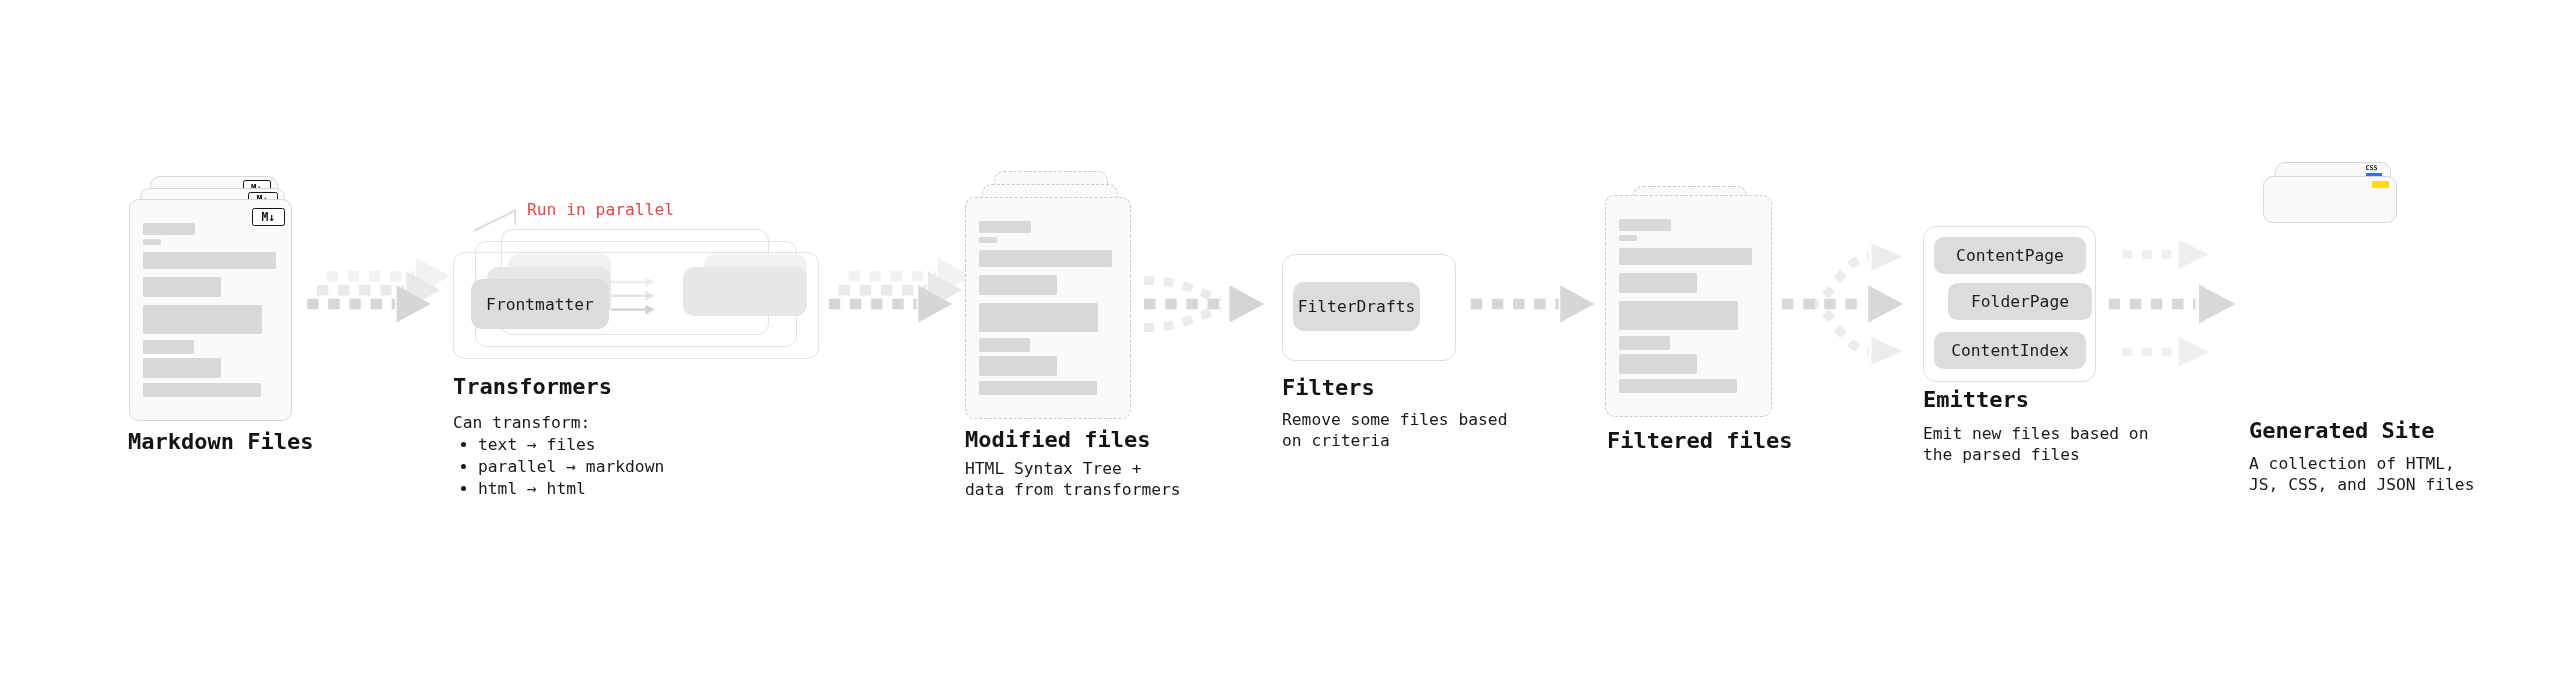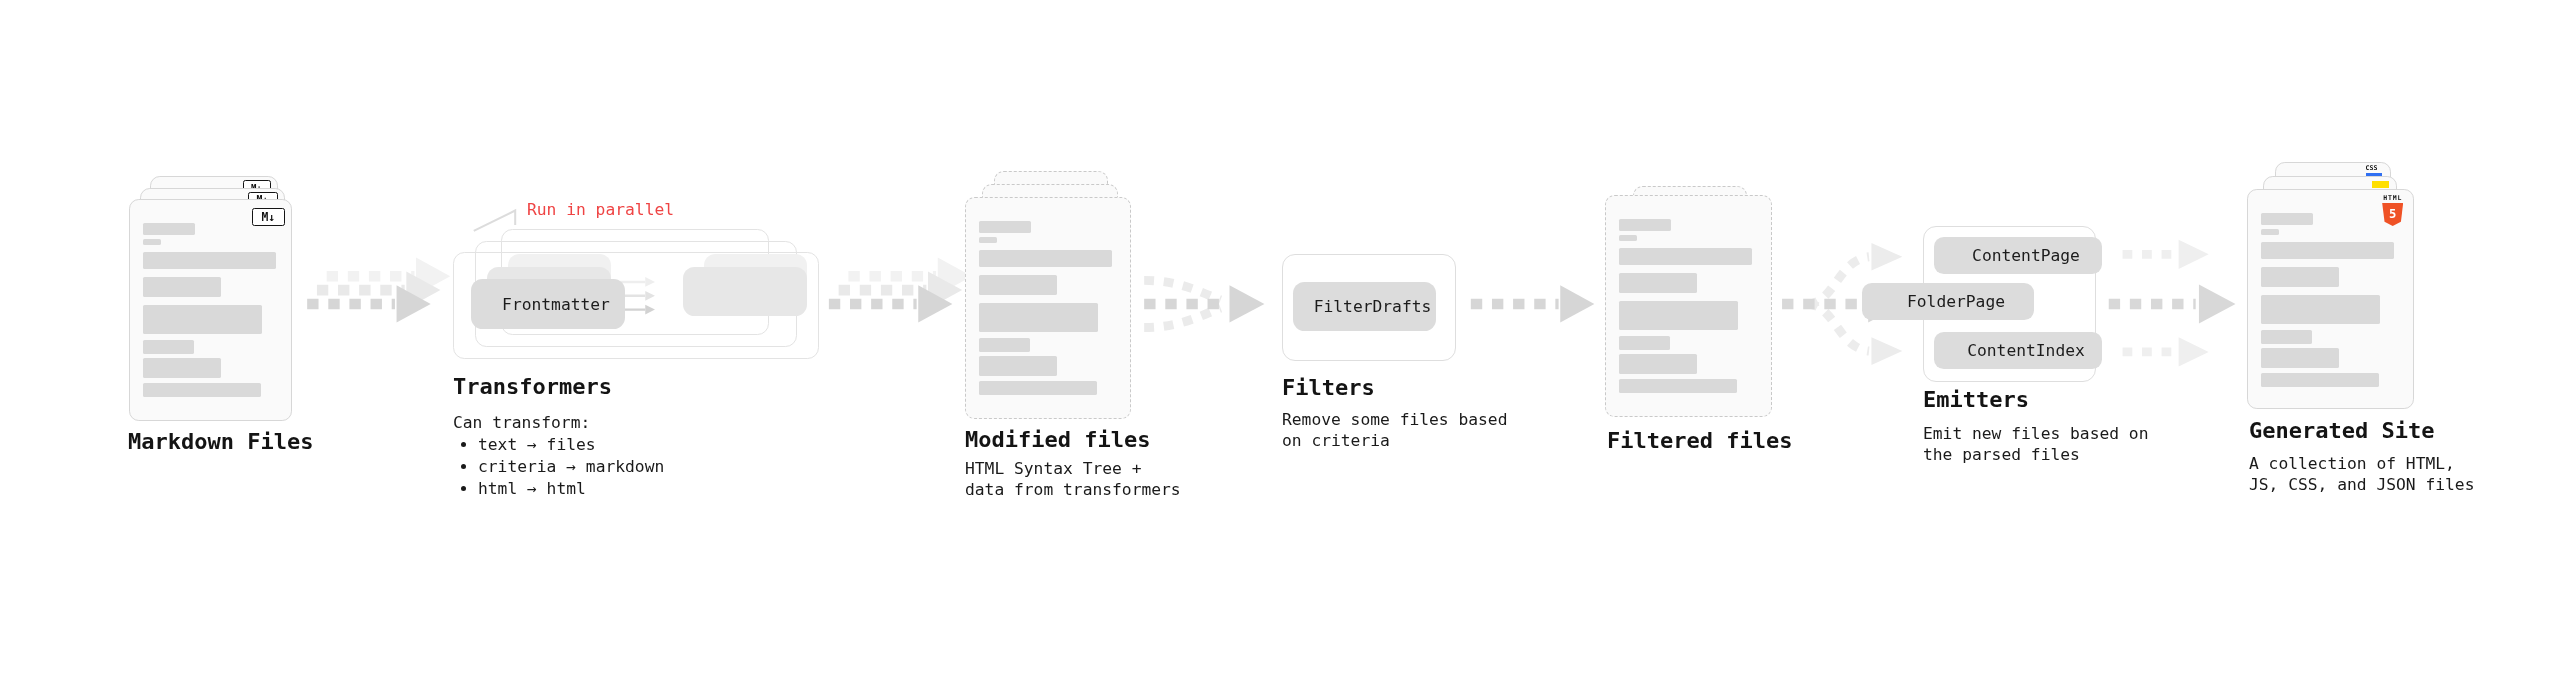--- a/index.html
+++ b/index.html
@@ -8,21 +8,21 @@
     font-family:"DejaVu Sans Mono","Liberation Mono",monospace;color:#161616;
   }
   svg.arrows{position:absolute;left:0;top:0;pointer-events:none;}
   .doc{position:absolute;background:#fafafa;border:1.6px solid #d7d7d7;border-radius:9.8px;box-sizing:border-box;}
   .doc.dashed{border:1.6px dashed #c9c9c9;}
   .bar{position:absolute;background:#d9d9d9;border-radius:1.6px;}
   .container-outline{position:absolute;border:1.6px solid #e3e3e3;border-radius:11.4px;box-sizing:border-box;background:transparent;}
   .ghost{position:absolute;border-radius:11.4px;}
   .g1{background:#e7e7e7;} .g2{background:#f1f1f1;}
   .pill{position:absolute;background:#dcdcdc;border-radius:11.4px;display:flex;align-items:center;justify-content:center;
-        font-size:16.3px;color:#1c1c1c;letter-spacing:0;padding-left:16px;}
+        font-size:16.3px;color:#1c1c1c;letter-spacing:0;}
   .box{position:absolute;background:#ffffff;border:1.6px solid #dedede;border-radius:13px;box-sizing:border-box;}
   .title{position:absolute;font-size:22px;font-weight:600;color:#141414;white-space:pre;}
   .desc{position:absolute;font-size:16.3px;color:#1a1a1a;white-space:pre-line;line-height:21px;}
   .note{position:absolute;font-size:16.3px;color:#ef4444;white-space:pre;}
   ul.bullets{position:absolute;margin:0;padding:0 0 0 23px;font-size:16.3px;line-height:22px;color:#1a1a1a;}
   ul.bullets li{list-style:disc;}
   .md-badge{position:absolute;border:1.6px solid #141414;border-radius:2.4px;background:#ffffff;font-weight:bold;color:#141414;
             display:flex;align-items:center;justify-content:center;box-sizing:border-box;}
   .css-badge{position:absolute;font-weight:bold;color:#111;text-align:left;line-height:1;}
   .css-badge .u{display:block;height:3.3px;margin-top:0.8px;}
@@ -126,21 +126,21 @@
   <div class="pill" style="left:471px;top:279px;width:138px;height:50px;z-index:3">Frontmatter</div>
 
   <div class="ghost g2" style="left:704px;top:254px;width:103px;height:48px;z-index:2"></div>
   <div class="ghost g1" style="left:683px;top:267px;width:124px;height:49px;z-index:2"></div>
 
   <div class="note" style="left:527px;top:200px">Run in parallel</div>
   <div class="title" style="left:453px;top:374px">Transformers</div>
   <div class="desc" style="left:453px;top:412px">Can transform:</div>
   <ul class="bullets" style="left:455px;top:434px">
     <li>text → files</li>
-    <li>criteria → markdown</li>
+    <li>parallel → markdown</li>
     <li>html → html</li>
   </ul>
 
   <div class="doc dashed" style="left:994px;top:171px;width:114px;height:47px;z-index:1"></div>
   <div class="doc dashed" style="left:982px;top:184px;width:136px;height:47px;z-index:2"></div>
   <div class="doc dashed" style="left:965px;top:197px;width:166px;height:222px;z-index:3">
       <div class="bar" style="left: 13px; top: 23px; width: 52px; height: 12.2px; background: rgb(217, 217, 217);"></div>
       <div class="bar" style="left: 13px; top: 39px; width: 18px; height: 5.7px; background: rgb(217, 217, 217);"></div>
       <div class="bar" style="left: 13px; top: 52px; width: 133px; height: 17px; background: rgb(217, 217, 217);"></div>
       <div class="bar" style="left: 13px; top: 77px; width: 78px; height: 19.5px; background: rgb(217, 217, 217);"></div>
@@ -167,49 +167,33 @@
       <div class="bar" style="left: 13px; top: 77px; width: 78px; height: 19.5px; background: rgb(217, 217, 217);"></div>
       <div class="bar" style="left: 13px; top: 105px; width: 119px; height: 29px; background: rgb(217, 217, 217);"></div>
       <div class="bar" style="left: 13px; top: 140px; width: 51px; height: 14px; background: rgb(217, 217, 217);"></div>
       <div class="bar" style="left: 13px; top: 158px; width: 78px; height: 19.5px; background: rgb(217, 217, 217);"></div>
       <div class="bar" style="left: 13px; top: 183px; width: 118px; height: 14px; background: rgb(217, 217, 217);"></div>
     </div>
   <div class="title" style="left:1607px;top:428px">Filtered files</div>
 
   <div class="box" style="left:1923px;top:226px;width:173px;height:156px;z-index:1"></div>
   <div class="pill" style="left:1934px;top:237px;width:152px;height:37px;z-index:2;border-radius:9.8px">ContentPage</div>
-  <div class="pill" style="left:1862px;top:283px;width:156px;height:37px;z-index:2;border-radius:9.8px">FolderPage</div>
+  <div class="pill" style="left:1948px;top:283px;width:144px;height:37px;z-index:2;border-radius:9.8px">FolderPage</div>
   <div class="pill" style="left:1934px;top:332px;width:152px;height:37px;z-index:2;border-radius:9.8px">ContentIndex</div>
   <div class="title" style="left:1923px;top:387px">Emitters</div>
   <div class="desc" style="left:1923px;top:423px">Emit new files based on
 the parsed files</div>
 
   <div class="doc" style="left:2275px;top:162px;width:116px;height:47px;z-index:1">
     <div class="css-badge" style="right:8.1px;top:2.4px;font-size:6.5px">
       <span>CSS</span>
       <span class="u" style="background:#2f6ff2;width:16.3px"></span>
     </div>
   </div>
   <div class="doc" style="left:2263px;top:176px;width:134px;height:47px;z-index:2">
     <div class="js-badge" style="right:7.3px;top:4.1px;width:16.3px;height:7.3px;background:#ffdf00"></div>
   </div>
-  <div class="doc" style="left:2247px;top:189px;width:167px;height:220px;z-index:3">
-    <div class="html5-badge" style="right:8.1px;top:4.9px">
-      <div class="html5-word">HTML</div>
-      <div class="html5-shield" style="background:#ef5226">
-        <span>5</span>
-      </div>
-    </div>
-  <div class="bar" style="left: 13px; top: 23px; width: 52px; height: 12.2px; background: rgb(217, 217, 217);"></div>
-      <div class="bar" style="left: 13px; top: 39px; width: 18px; height: 5.7px; background: rgb(217, 217, 217);"></div>
-      <div class="bar" style="left: 13px; top: 52px; width: 133px; height: 17px; background: rgb(217, 217, 217);"></div>
-      <div class="bar" style="left: 13px; top: 77px; width: 78px; height: 19.5px; background: rgb(217, 217, 217);"></div>
-      <div class="bar" style="left: 13px; top: 105px; width: 119px; height: 29px; background: rgb(217, 217, 217);"></div>
-      <div class="bar" style="left: 13px; top: 140px; width: 51px; height: 14px; background: rgb(217, 217, 217);"></div>
-      <div class="bar" style="left: 13px; top: 158px; width: 78px; height: 19.5px; background: rgb(217, 217, 217);"></div>
-      <div class="bar" style="left: 13px; top: 183px; width: 118px; height: 14px; background: rgb(217, 217, 217);"></div>
-    </div>
   <div class="title" style="left:2249px;top:418px">Generated Site</div>
   <div class="desc" style="left:2249px;top:453px">A collection of HTML,
 JS, CSS, and JSON files</div>
 
 </div>
 
 
 </body></html>

